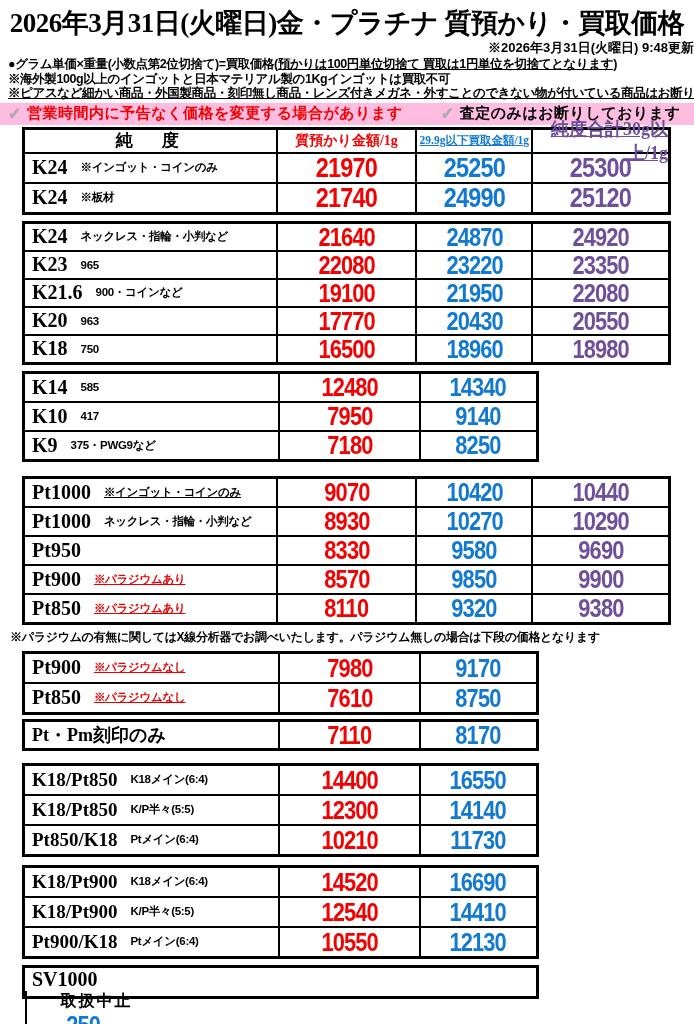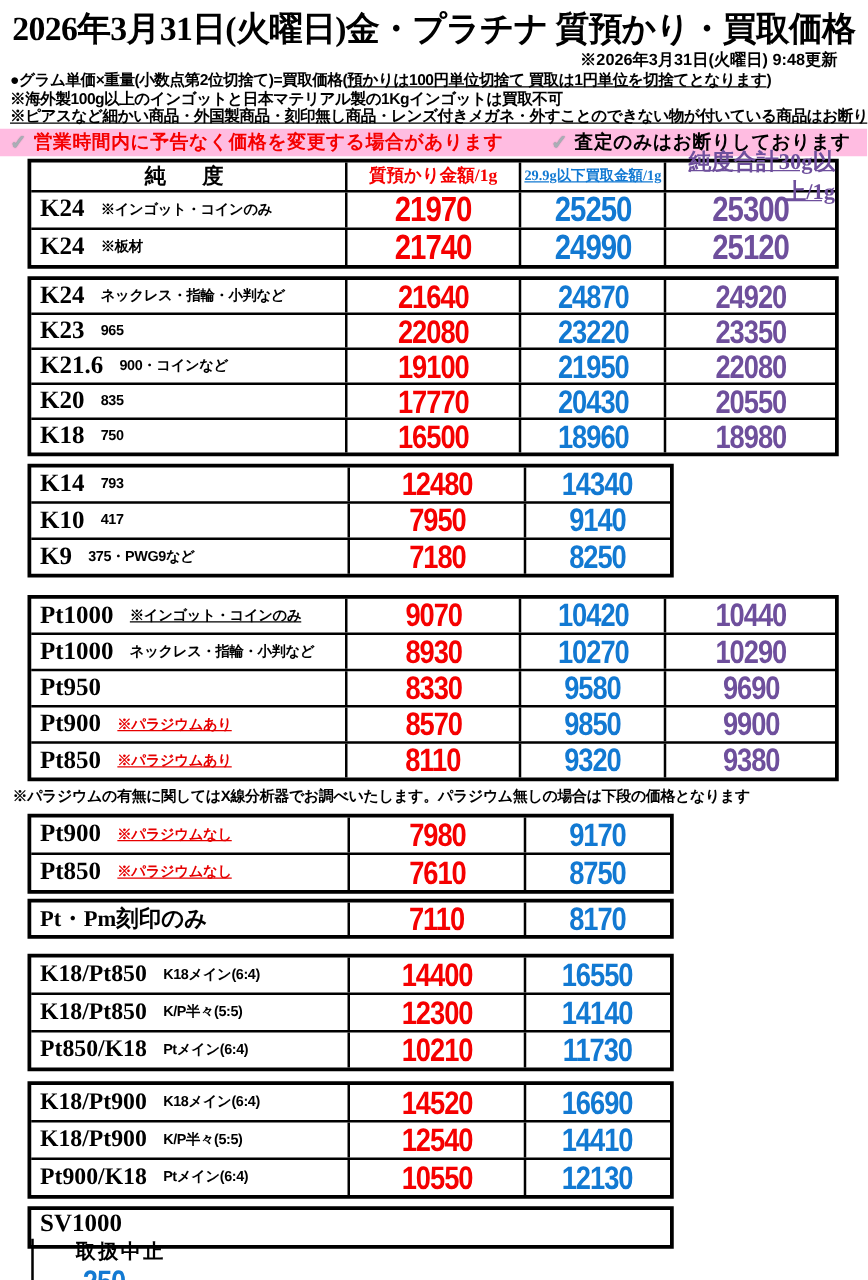--- a/index.html
+++ b/index.html
@@ -2,21 +2,21 @@
 <html style="--pawn: #f50000; --buy: #1279d2; --pur: #6e4f9c; --pink: #ffbce1;"><head>
 <meta charset="utf-8">
 <style>
   html,body{margin:0;padding:0;background:#fff;}
   body{font-family:"Liberation Sans",sans-serif;color:#000;}
   #page{position:relative;width:694px;height:1024px;background:#fff;overflow:hidden;}
 
   
   .title{margin:6px 0 0 0;text-align:center;font-family:"Liberation Serif",serif;
          font-weight:700;font-size:27px;line-height:34px;letter-spacing:-0.5px;}
-  .updated{font-weight:700;font-size:13px;line-height:15px;text-align:right;padding-right:24px;}
+  .updated{font-weight:700;font-size:13px;line-height:15px;text-align:right;}
   .notices{margin:2px 0 0 8px;font-weight:700;font-size:12.5px;line-height:14.5px;letter-spacing:-0.4px;}
   .notices .nline{white-space:nowrap;}
   .u{text-decoration:underline;}
 
   
   .banner{margin-top:2px;height:22px;background:var(--pink);display:flex;align-items:center;
           font-weight:700;font-size:15px;letter-spacing:0.5px;}
   .banner .item{display:flex;align-items:center;white-space:nowrap;}
   .banner .item.first{margin-left:8px;}
   .banner .item.second{margin-left:38px;}
@@ -181,21 +181,21 @@
           <div class="cell c-buy buy">
             <span class="num">21950</span>
           </div>
           <div class="cell c-pur pur">
             <span class="num">22080</span>
           </div>
         </div>
         <div class="row">
           <div class="cell c-label">
             <span class="metal">K20</span>
-            <span class="note">835</span>
+            <span class="note">963</span>
           </div>
           <div class="cell c-pawn pawn">
             <span class="num">17770</span>
           </div>
           <div class="cell c-buy buy">
             <span class="num">20430</span>
           </div>
           <div class="cell c-pur pur">
             <span class="num">20550</span>
           </div>
@@ -213,21 +213,21 @@
           </div>
           <div class="cell c-pur pur">
             <span class="num">18980</span>
           </div>
         </div>
       </div>
       <div class="tbl tbl-gold-low short">
         <div class="row">
           <div class="cell c-label">
             <span class="metal">K14</span>
-            <span class="note">793</span>
+            <span class="note">585</span>
           </div>
           <div class="cell c-pawn pawn">
             <span class="num">12480</span>
           </div>
           <div class="cell c-buy buy">
             <span class="num">14340</span>
           </div>
         </div>
         <div class="row">
           <div class="cell c-label">

